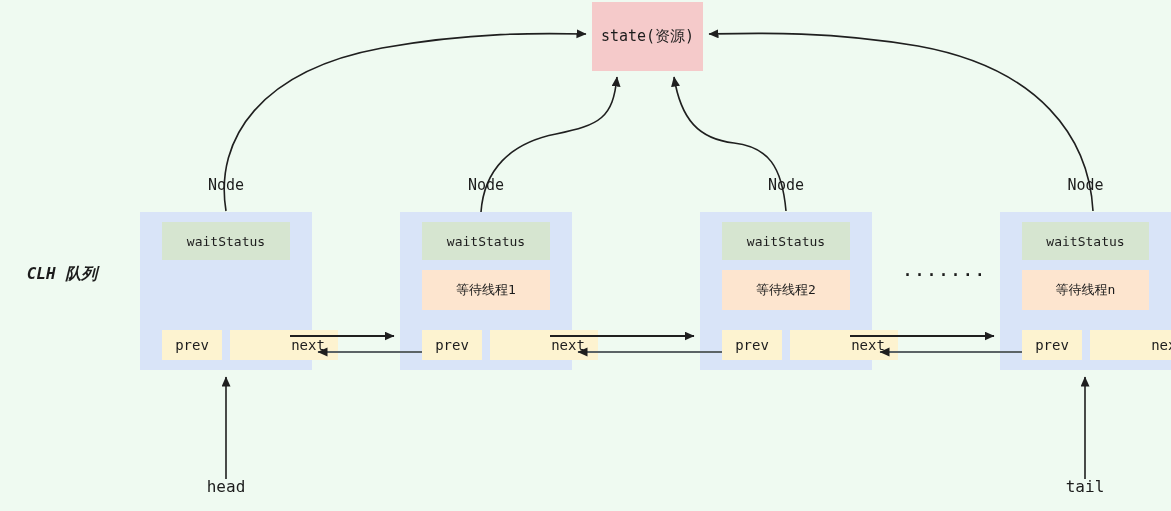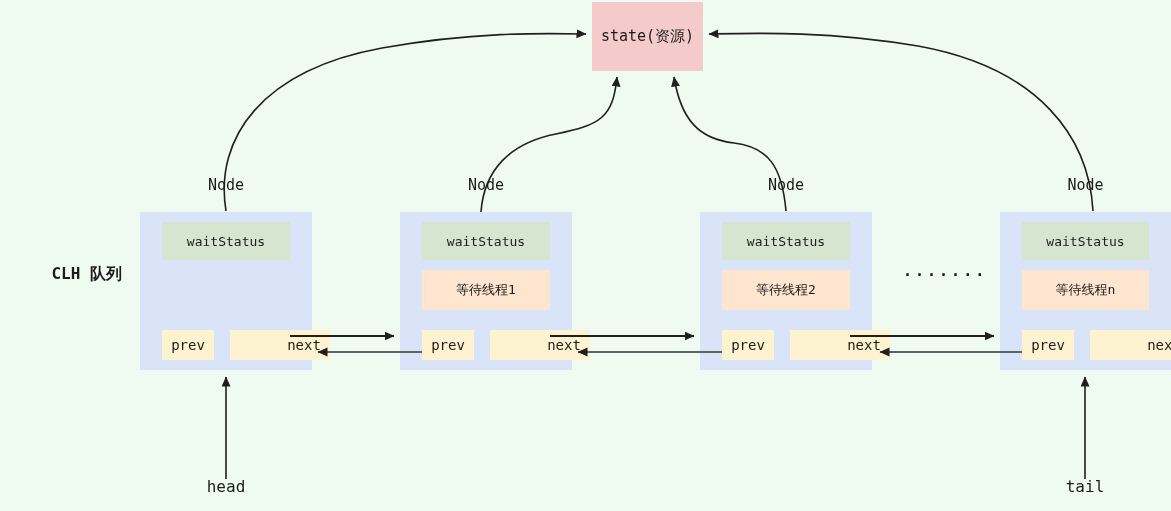--- a/index.html
+++ b/index.html
@@ -13,37 +13,37 @@
 
   #arrows{position:absolute;left:0;top:0;width:1171px;height:511px;pointer-events:none;z-index:5;}
   .edge{fill:none;stroke:var(--arrow);stroke-width:1.6;}
   .hline-next{fill:none;stroke:var(--arrow);stroke-width:2;}
   .hline-prev{fill:none;stroke:var(--prev-arrow);stroke-width:2;}
   .vptr{fill:none;stroke:var(--arrow);stroke-width:1.6;}
   #ahead path{fill:var(--arrow);}
 
   .state-box{position:absolute;left:592px;top:2px;width:111px;height:69px;background:var(--state-fill);
     display:flex;align-items:center;justify-content:center;font-size:15px;z-index:2;}
-  .queue-label{position:absolute;left:22px;top:264px;width:100px;text-align:right;
-    font-size:16px;font-weight:bold;z-index:2;}
+  .queue-label{position:absolute;left:12px;top:264px;width:100px;text-align:center;
+    font-size:16px;font-weight:bold;z-index:2;font-style:italic;}
   .dots{position:absolute;left:903px;top:266px;width:70px;text-align:center;font-size:15px;
     font-weight:bold;letter-spacing:3px;z-index:2;}
   .foot-label{position:absolute;top:477px;width:70px;text-align:center;font-size:16px;z-index:2;}
   #head-label{left:191px;}
   #tail-label{left:1050px;}
 
   .node{position:absolute;top:176px;width:172px;height:194px;z-index:1;}
   .node-title{position:absolute;top:0;left:0;width:100%;height:20px;text-align:center;
     font-size:15px;line-height:18px;}
   .node-box{position:absolute;top:36px;left:0;width:100%;height:158px;background:var(--node-fill);}
   .wait-status{position:absolute;top:10px;left:22px;right:22px;height:38px;background:var(--wait-fill);
     display:flex;align-items:center;justify-content:center;font-size:13px;}
   .thread{position:absolute;top:58px;left:22px;right:22px;height:40px;background:var(--thread-fill);
     display:flex;align-items:center;justify-content:center;font-size:13px;}
-  .ptr{position:absolute;top:118px;width:52px;height:30px;background:var(--ptr-fill);
+  .ptr{position:absolute;top:118px;width:60px;height:30px;background:var(--ptr-fill);
     display:flex;align-items:center;justify-content:center;font-size:14px;}
   .ptr.prev{left:22px;} .ptr.next{left:90px;padding-left:48px;}
 </style>
 </head>
 <body>
 
 <div id="canvas">
 
   <svg id="arrows" viewBox="0 0 1171 511">
     <defs>

